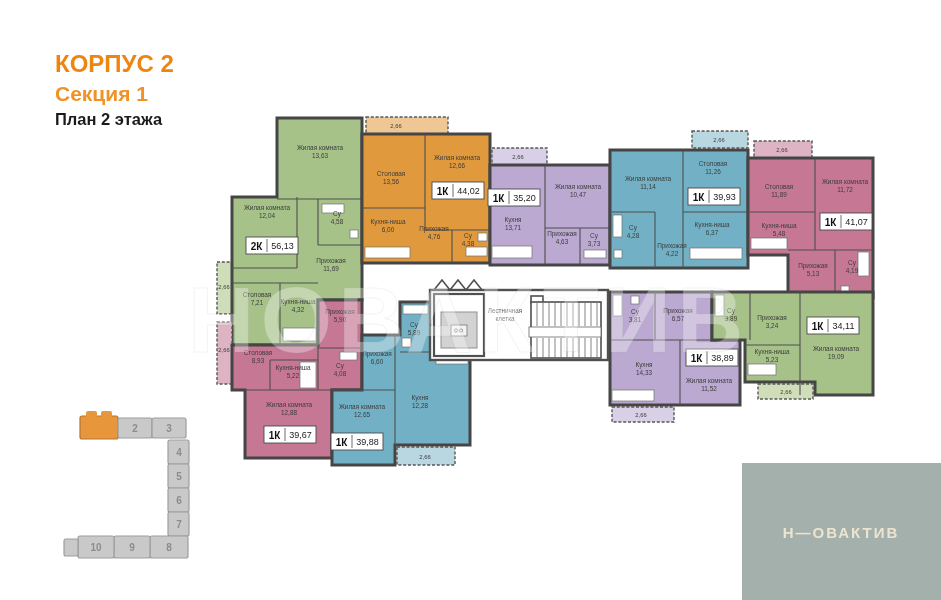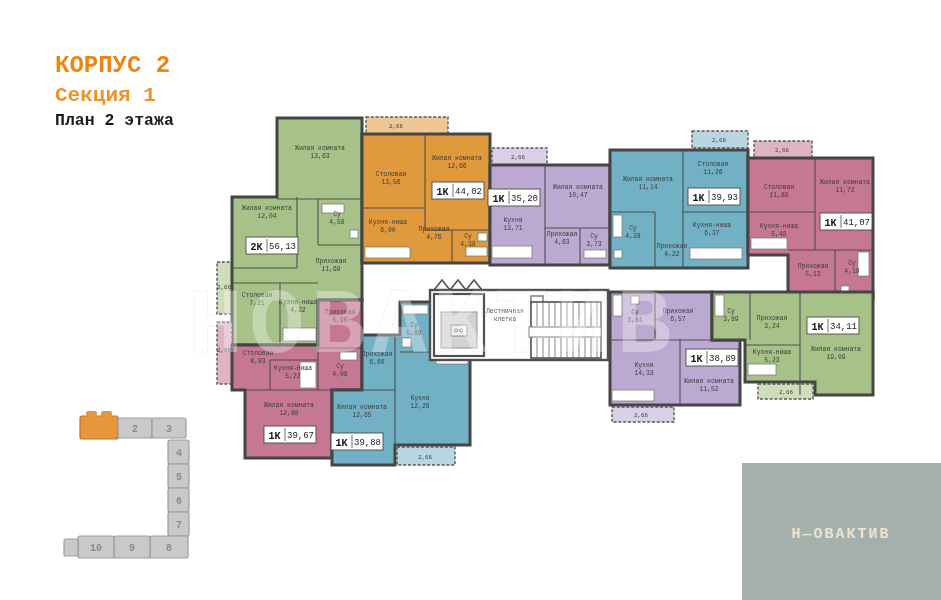--- a/index.html
+++ b/index.html
@@ -1,17 +1,17 @@
 <!DOCTYPE html>
 <html><head>
 <meta charset="utf-8">
 <style>
   html,body{margin:0;padding:0;background:#ffffff;}
   .stage{position:relative;width:941px;height:600px;background:#fff;overflow:hidden;
-         font-family:Liberation Mono, monospace;}
+         font-family:Liberation Sans, sans-serif;}
   svg{display:block;}
   .apt{stroke:#454545;stroke-width:3;stroke-linejoin:miter;}
   .bal{stroke:#575757;stroke-width:1.4;stroke-dasharray:3 1.8;}
   .t-green{fill:#cfddb8;} .t-orange{fill:#eec795;} .t-purple{fill:#d9cfe6;}
   .t-blue{fill:#b8d7e0;} .t-pink{fill:#deb4c5;}
   .part{stroke:#4f4f4f;stroke-width:1.1;fill:none;}
   .fix{fill:#ffffff;stroke:#6f6f6f;stroke-width:0.7;}
   .rlabel{font-size:6.4px;fill:#3d3d3d;text-anchor:middle;}
   .blabel{font-size:5.8px;fill:#3d3d3d;text-anchor:middle;}
   .ubox{fill:#ffffff;stroke:#4a4a4a;stroke-width:0.9;}

